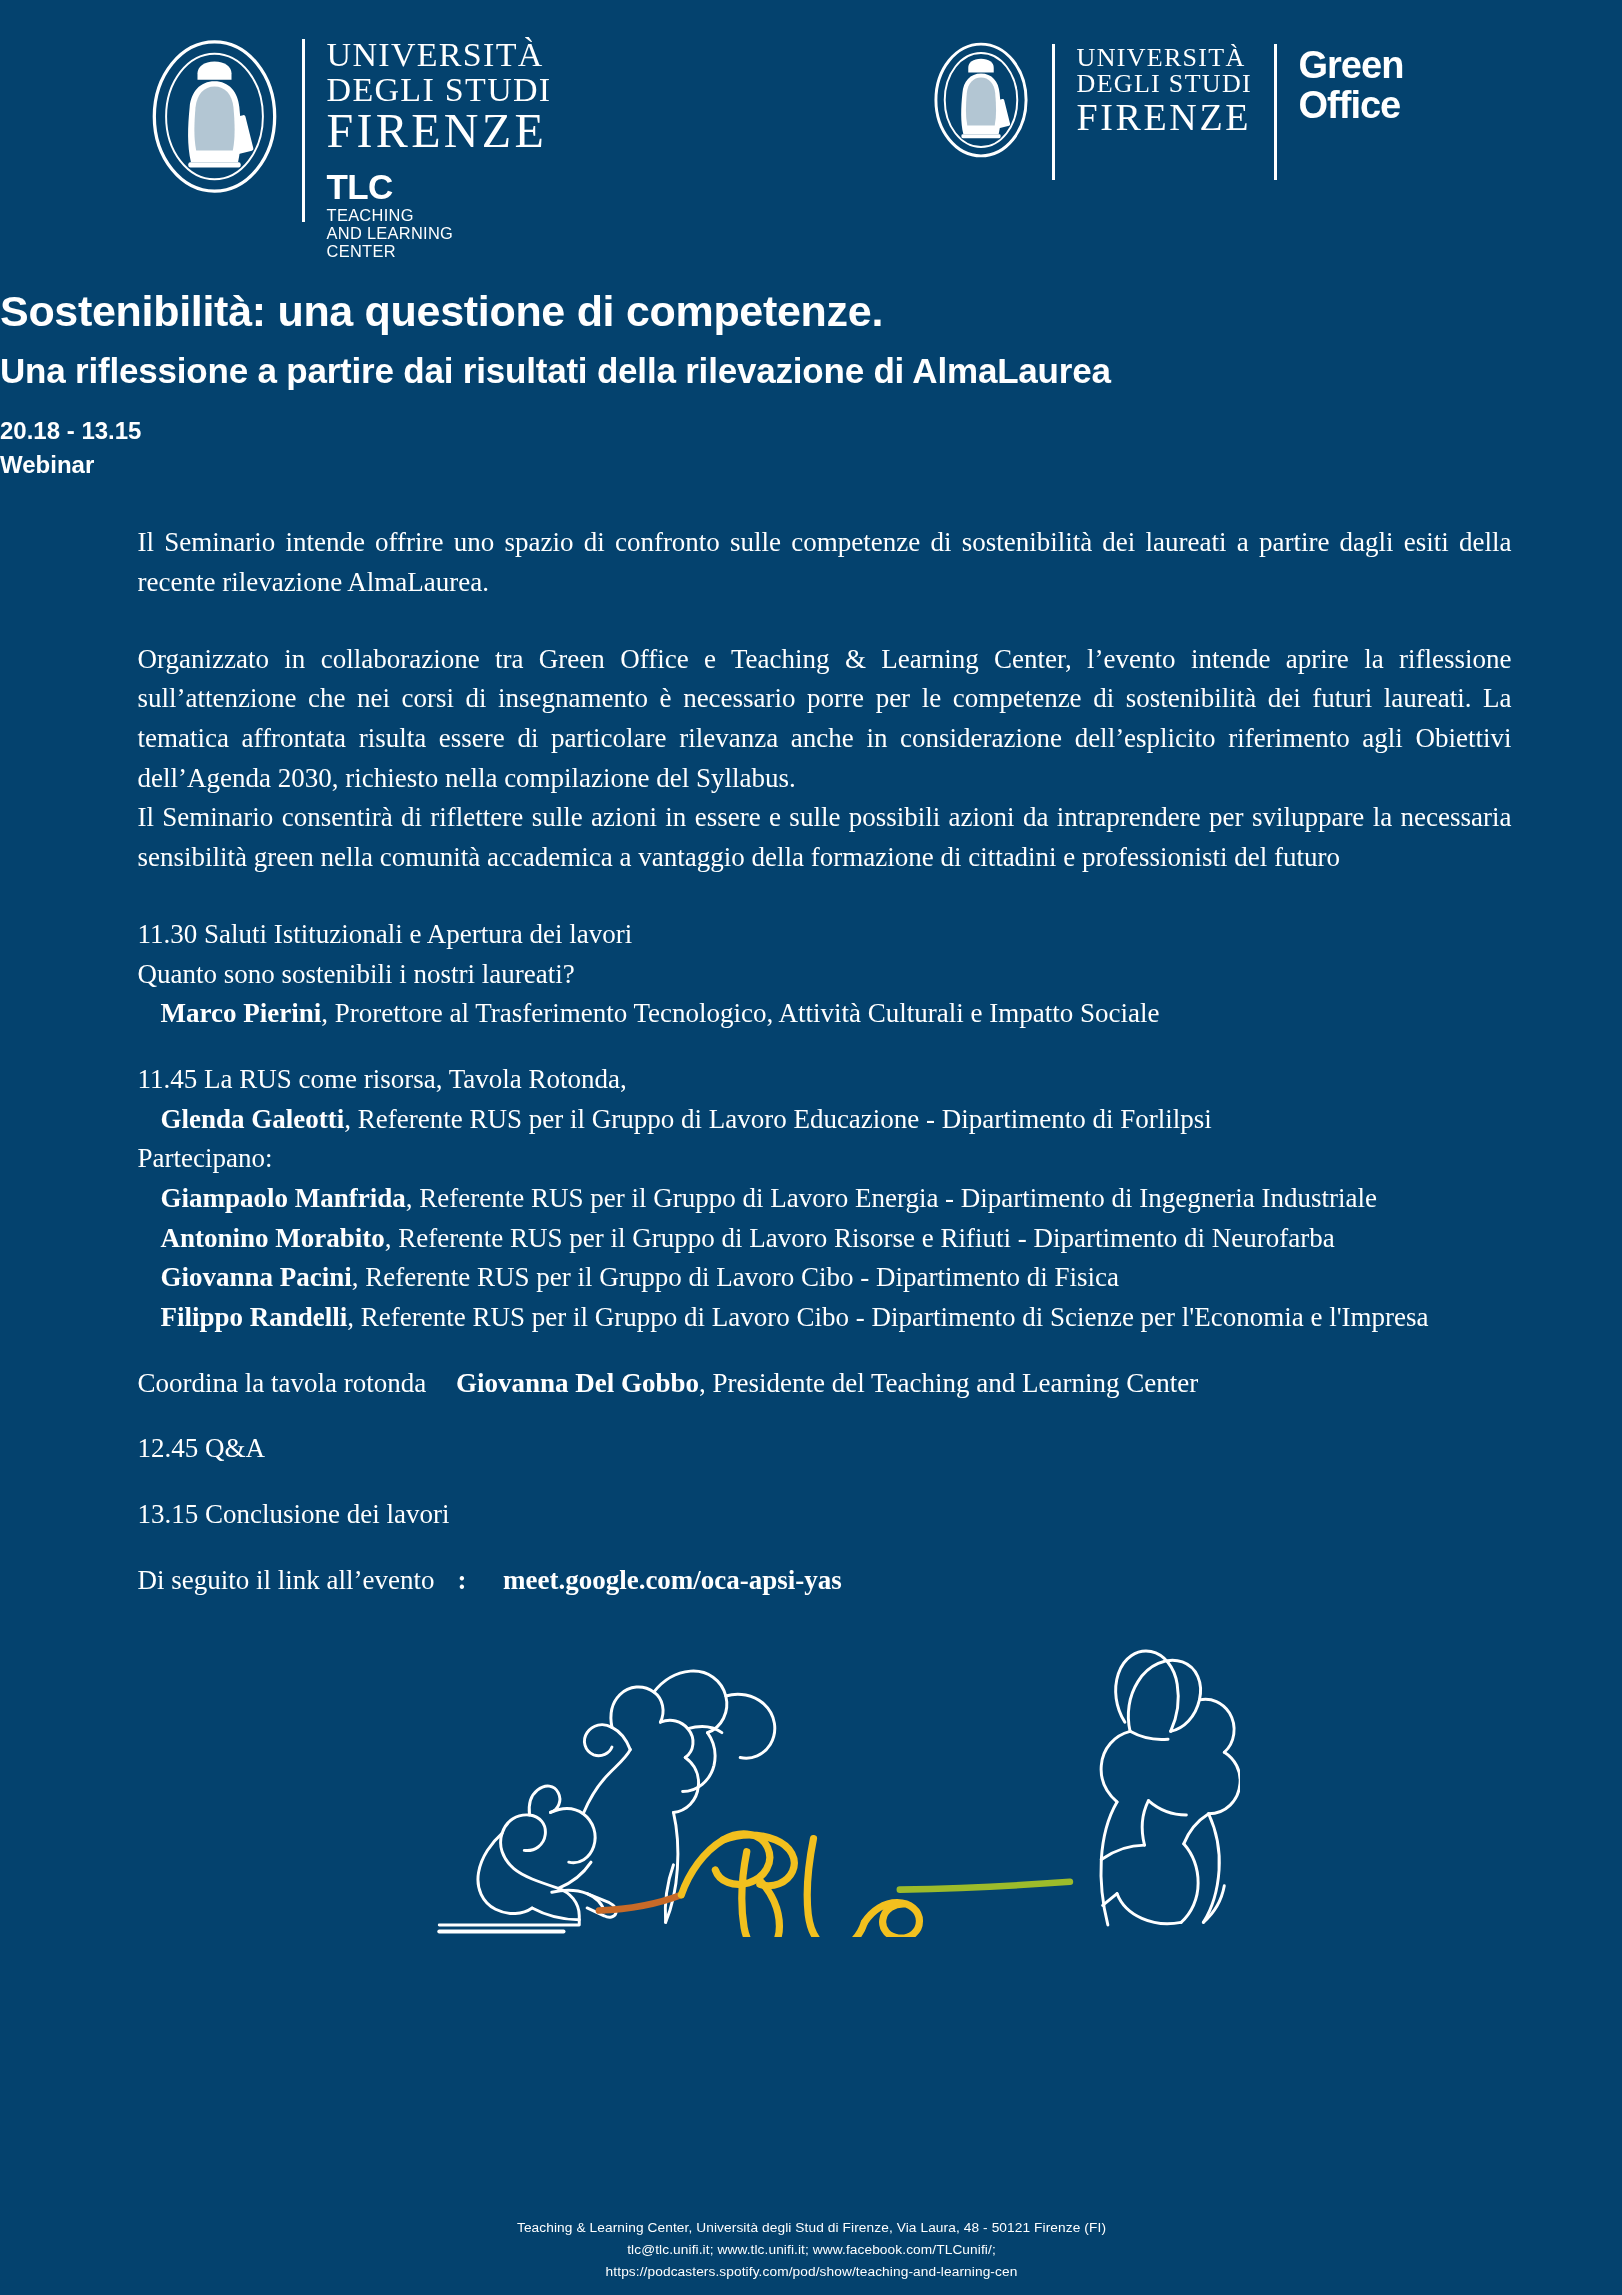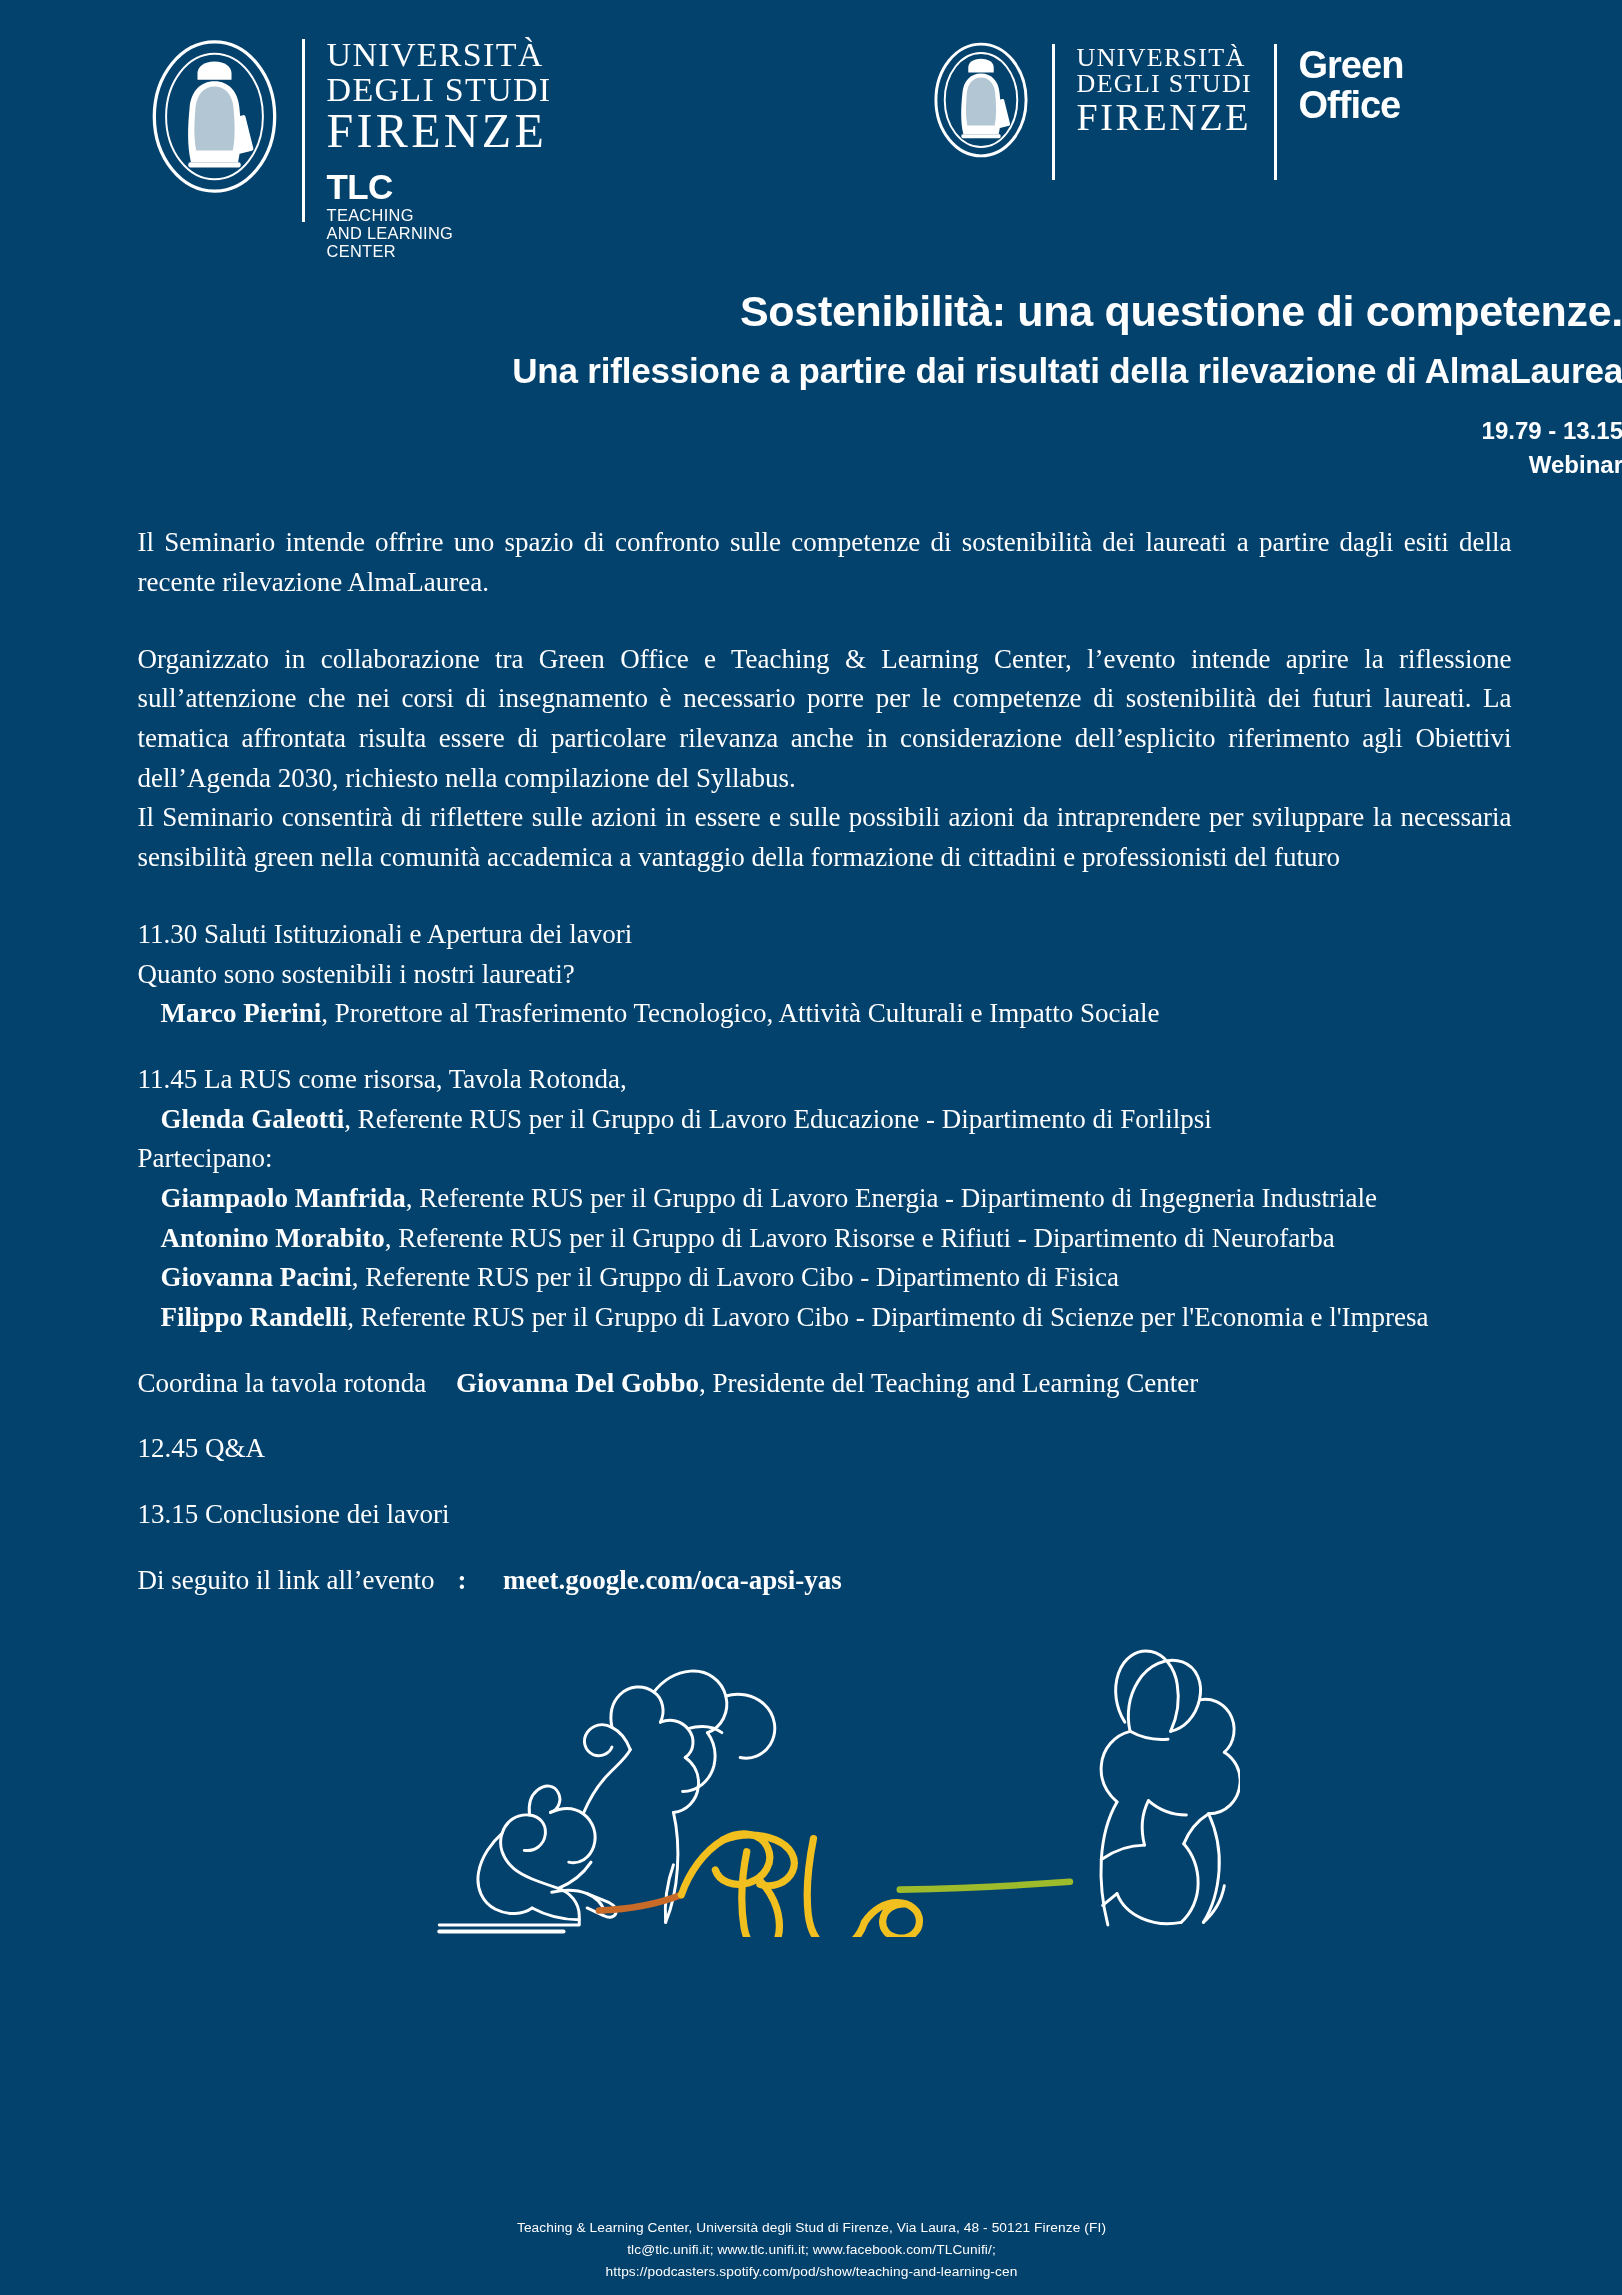--- a/index.html
+++ b/index.html
@@ -80,21 +80,21 @@
   }
   .go-wordmark {
     font-size: 38px;
     font-weight: bold;
     line-height: 1.05;
     letter-spacing: -1px;
   }
 
   
   .title-zone {
-    text-align: right;
+    text-align: left;
     margin-top: 11.8px;
   }
   .title-main {
     font-size: 43px;
     font-weight: bold;
     letter-spacing: -0.3px;
     line-height: 1.14;
   }
   .title-sub {
     font-size: 35px;
@@ -222,21 +222,21 @@
       <div>Green</div>
       <div>Office</div>
     </div>
   </div>
 </div>
 
 <div class="title-zone">
   <div class="title-main">Sostenibilità: una questione di competenze.</div>
   <div class="title-sub">Una riflessione a partire dai risultati della rilevazione di AlmaLaurea</div>
   <div class="meta-wrap">
-    <div class="meta-line">19.79 - 13.15</div>
+    <div class="meta-line">20.18 - 13.15</div>
     <div class="meta-line">Webinar</div>
   </div>
 </div>
 
 <div class="content">
 
   <div class="para">Il Seminario intende offrire uno spazio di confronto sulle competenze di sostenibilità dei laureati a partire dagli esiti della recente rilevazione AlmaLaurea.</div>
 
   <div class="gap-md"></div>
 

